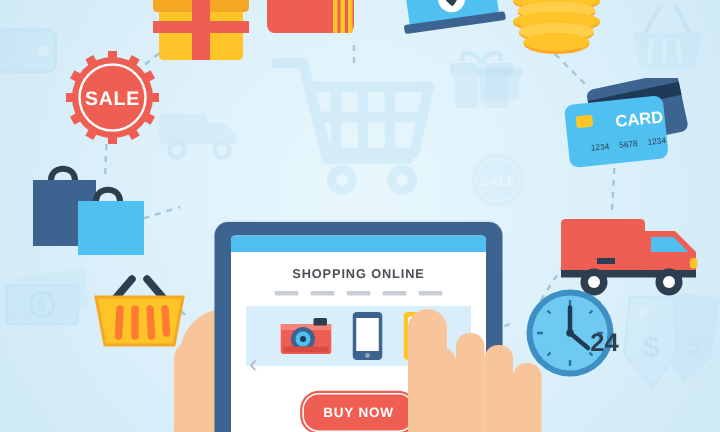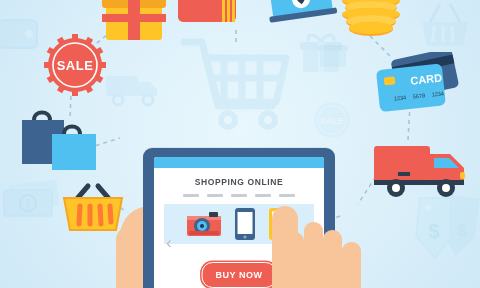--- a/index.html
+++ b/index.html
@@ -223,20 +223,34 @@
     <path d="M62 18 L77 18 L87 28 L62 28 Z" fill="#4fc0f0"></path>
     <rect x="2" y="40" width="90" height="5" fill="#2c3e50"></rect>
     <rect x="26" y="32" width="12" height="4" fill="#2c3e50"></rect>
     <rect x="88" y="32" width="5" height="7" rx="2" fill="#ffc528"></rect>
     <circle cx="24" cy="48" r="9" fill="#2c3e50"></circle>
       <circle cx="24" cy="48" r="4" fill="#fff"></circle>
     <circle cx="74" cy="48" r="9" fill="#2c3e50"></circle>
       <circle cx="74" cy="48" r="4" fill="#fff"></circle>
   </svg>
 
+  <div class="abs" style="left:348px;top:190px;width:72px;height:66px;">
+    <svg width="72" height="66" viewBox="0 0 72 66">
+      <circle cx="32" cy="32" r="29" fill="#3d8fc4"></circle>
+      <circle cx="32" cy="32" r="25" fill="#6fcaf2"></circle>
+      <g stroke="#2f6f9e" stroke-width="1.6">
+        <path d="M32 10 L32 14 M32 50 L32 54 M10 32 L14 32 M50 32 L54 32
+                 M17 17 L19 19 M45 45 L47 47 M47 17 L45 19 M19 45 L17 47"></path>
+      </g>
+      <path d="M32 32 L32 15" stroke="#1f3a57" stroke-width="3" stroke-linecap="round"></path>
+      <path d="M32 32 L44 42" stroke="#1f3a57" stroke-width="3" stroke-linecap="round"></path>
+      <circle cx="32" cy="32" r="2.5" fill="#1f3a57"></circle>
+      <text x="55" y="44" font-size="17" font-weight="bold" fill="#2c3e50" text-anchor="middle" font-family="Liberation Sans, sans-serif">24</text>
+    </svg>
+  </div>
 
   <div class="abs" style="left:112px;top:196px;width:74px;height:92px;">
     <div class="abs skin" style="left:8px;top:10px;width:60px;height:82px;border-radius:30px 26px 0 0;"></div>
     <div class="abs skin" style="left:4px;top:32px;width:22px;height:60px;border-radius:12px 12px 0 0;"></div>
   </div>
 
   <div id="tablet" class="abs">
     <div id="tablet-inner">
       <div id="tablet-topbar"></div>
 

